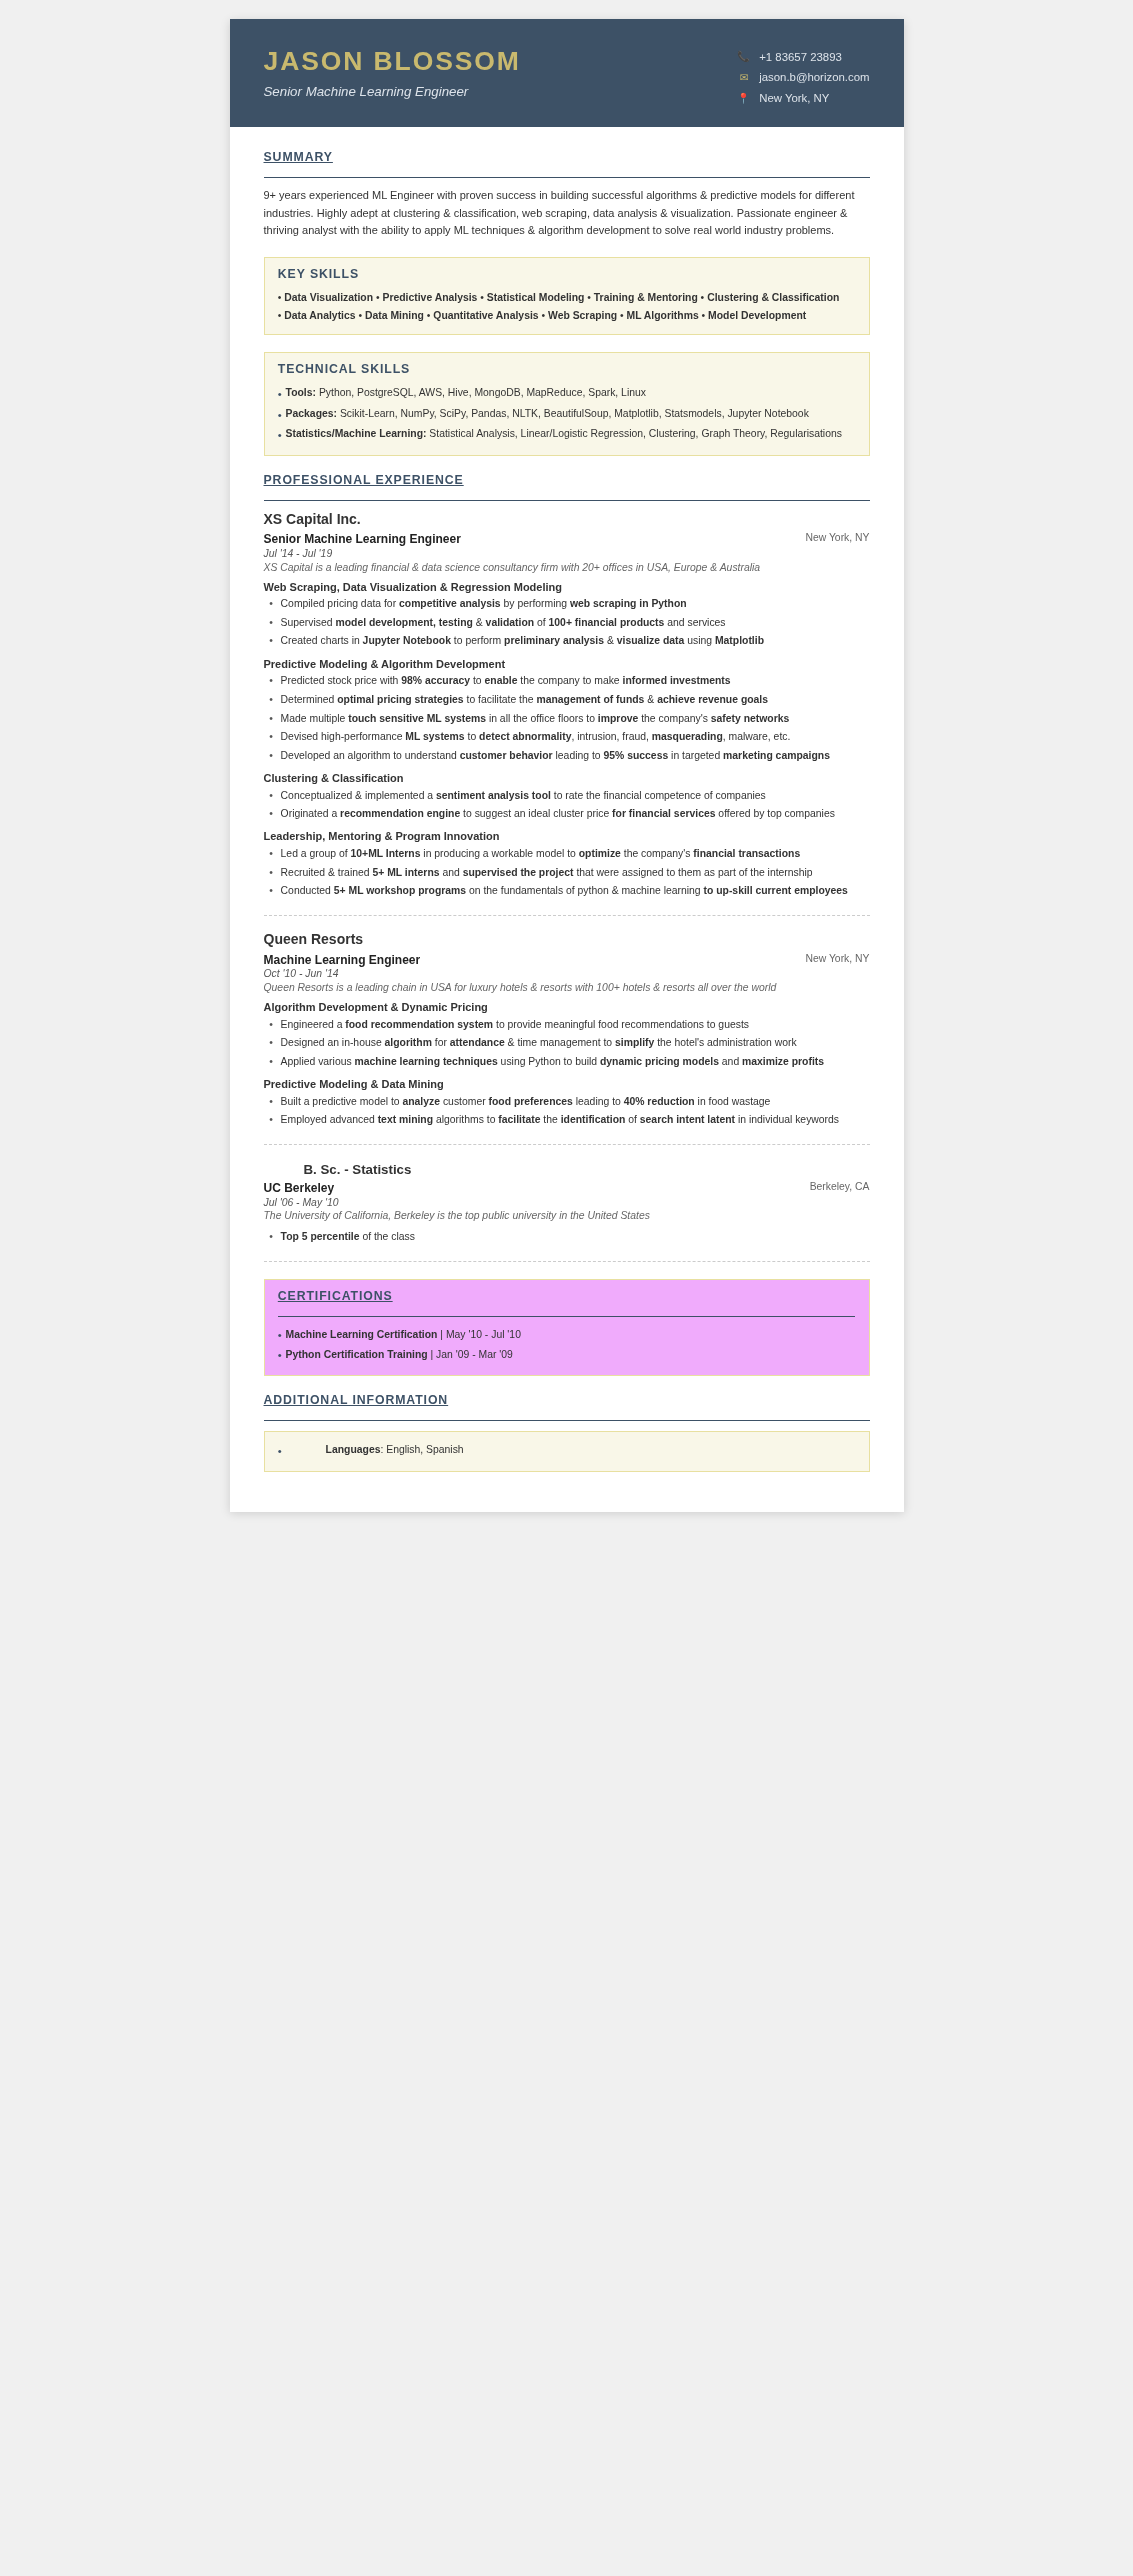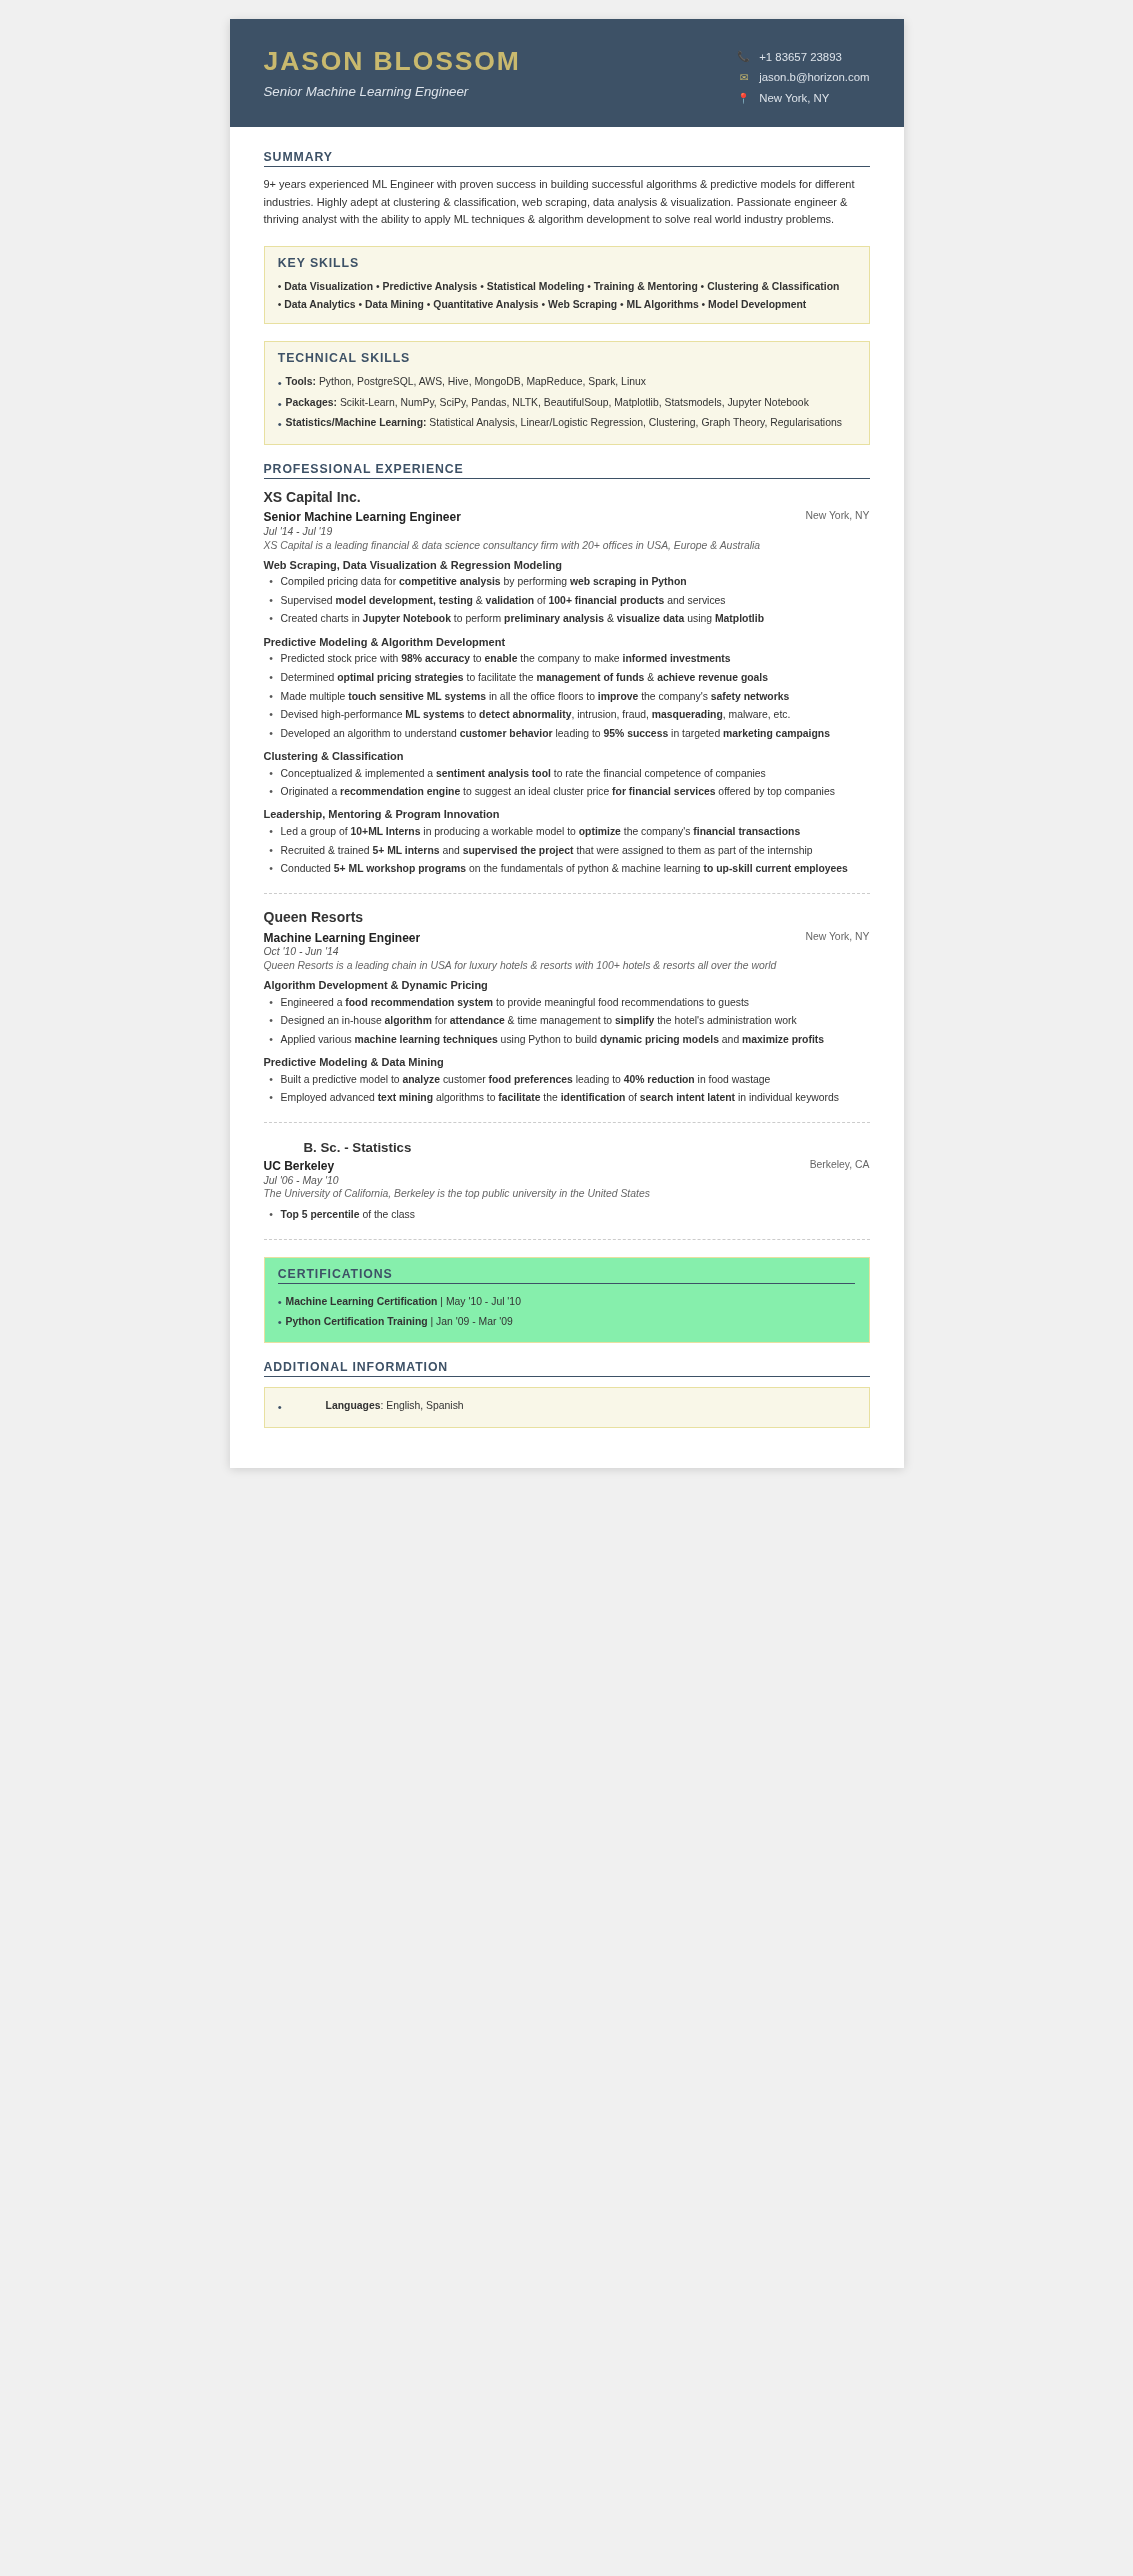--- a/index.html
+++ b/index.html
@@ -73,22 +73,23 @@
       margin-bottom: 17px;
     }
     .section-title {
       font-family: 'Arial', sans-serif;
       font-size: 12.3px;
       font-weight: 700;
       color: #3d5166;
       text-transform: uppercase;
       letter-spacing: 0.9px;
       border-bottom: 1.4px solid #3d5166;
-      padding-bottom: 2px;
+      padding-bottom: 13px;
       margin-bottom: 9.5px;
+      text-decoration: underline;
     }
     
     .summary-text {
       font-size: 11px;
       color: #333;
       line-height: 1.6;
       text-align: left;
       font-family: 'Arial', sans-serif;
     }
     
@@ -226,21 +227,21 @@
       font-family: 'Arial', sans-serif;
       font-size: 13.3px;
       font-weight: 700;
       color: #333;
       margin-bottom: 3.8px;
       margin-top: 7.6px;
       margin-left: 40px;
     }
     
     .cert-box {
-      background: #86efac;
+      background: #f0abfc;
       border: 0.9px solid #e8e0a0;
       padding: 9.5px 13.3px;
     }
     .cert-item {
       font-size: 10.4px;
       color: #333;
       font-family: 'Arial', sans-serif;
       line-height: 1.8;
       display: flex;
       gap: 3.8px;

